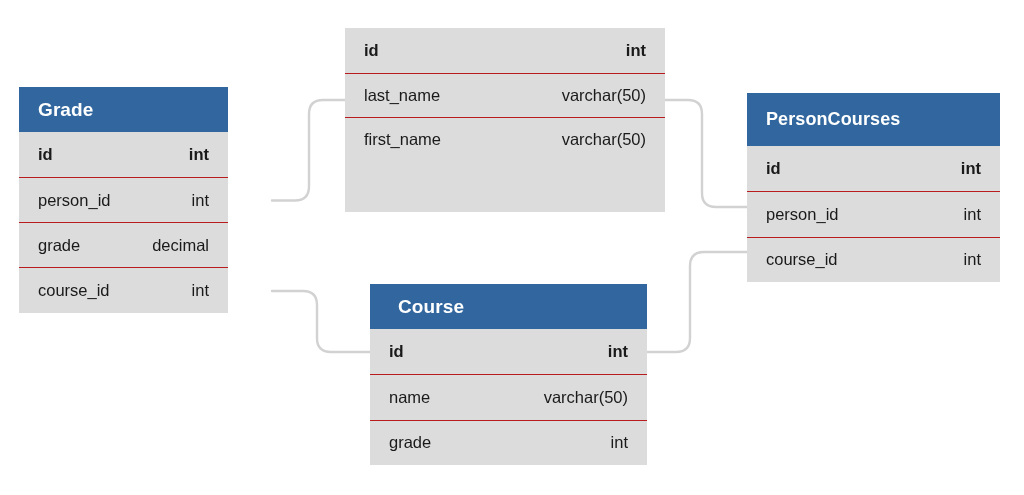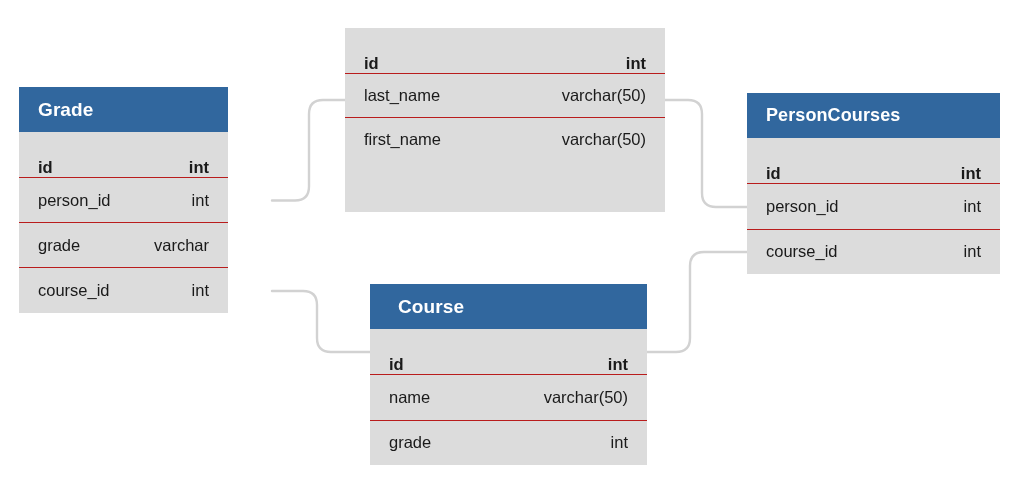--- a/index.html
+++ b/index.html
@@ -44,21 +44,20 @@
     box-sizing: border-box;
     display: flex;
     align-items: center;
     justify-content: space-between;
     background: #dcdcdc;
     color: #1a1a1a;
     border-top: 1px solid #b91c1c;
   }
   .attr-row.first {
     border-top: none;
-    align-items: flex-end;
   }
   .attr-row.pk .attr-name,
   .attr-row.pk .attr-type {
     font-weight: bold;
   }
   .attr-name {
     white-space: nowrap;
   }
   .attr-type {
     white-space: nowrap;
@@ -71,21 +70,21 @@
   #entity-grade .entity-header { height: 45px; padding-left: 19px; font-size: 19px; }
   #entity-grade .attr-row { height: 45px; padding: 0 19px; font-size: 16.5px; }
 
   
   #entity-person { left: 345px; top: 28px; width: 320px; height: 184px; }
   #entity-person .entity-header { height: 50px; padding-left: 19px; font-size: 19px; }
   #entity-person .attr-row { height: 44.6px; padding: 0 19px; font-size: 16.5px; }
 
   
   #entity-personcourses { left: 747px; top: 93px; width: 253px; height: 181px; }
-  #entity-personcourses .entity-header { height: 45px; padding-left: 19px; font-size: 18px; }
+  #entity-personcourses .entity-header { height: 53px; padding-left: 19px; font-size: 18px; }
   #entity-personcourses .attr-row { height: 45.3px; padding: 0 19px; font-size: 16.5px; }
 
   
   #entity-course { left: 370px; top: 284px; width: 277px; height: 181px; }
   #entity-course .entity-header { height: 45px; padding-left: 28px; font-size: 19px; }
   #entity-course .attr-row { height: 45.3px; padding: 0 19px; font-size: 16.5px; }
 </style>
 </head>
 <body>
 
@@ -107,21 +106,21 @@
     <div class="attr-row first pk">
       <span class="attr-name">id</span>
       <span class="attr-type">int</span>
     </div>
     <div class="attr-row">
       <span class="attr-name">person_id</span>
       <span class="attr-type">int</span>
     </div>
     <div class="attr-row">
       <span class="attr-name">grade</span>
-      <span class="attr-type">varchar</span>
+      <span class="attr-type">decimal</span>
     </div>
     <div class="attr-row">
       <span class="attr-name">course_id</span>
       <span class="attr-type">int</span>
     </div>
   </div>
 
   <div class="entity" id="entity-person">
     <div class="attr-row first pk">
       <span class="attr-name">id</span>

